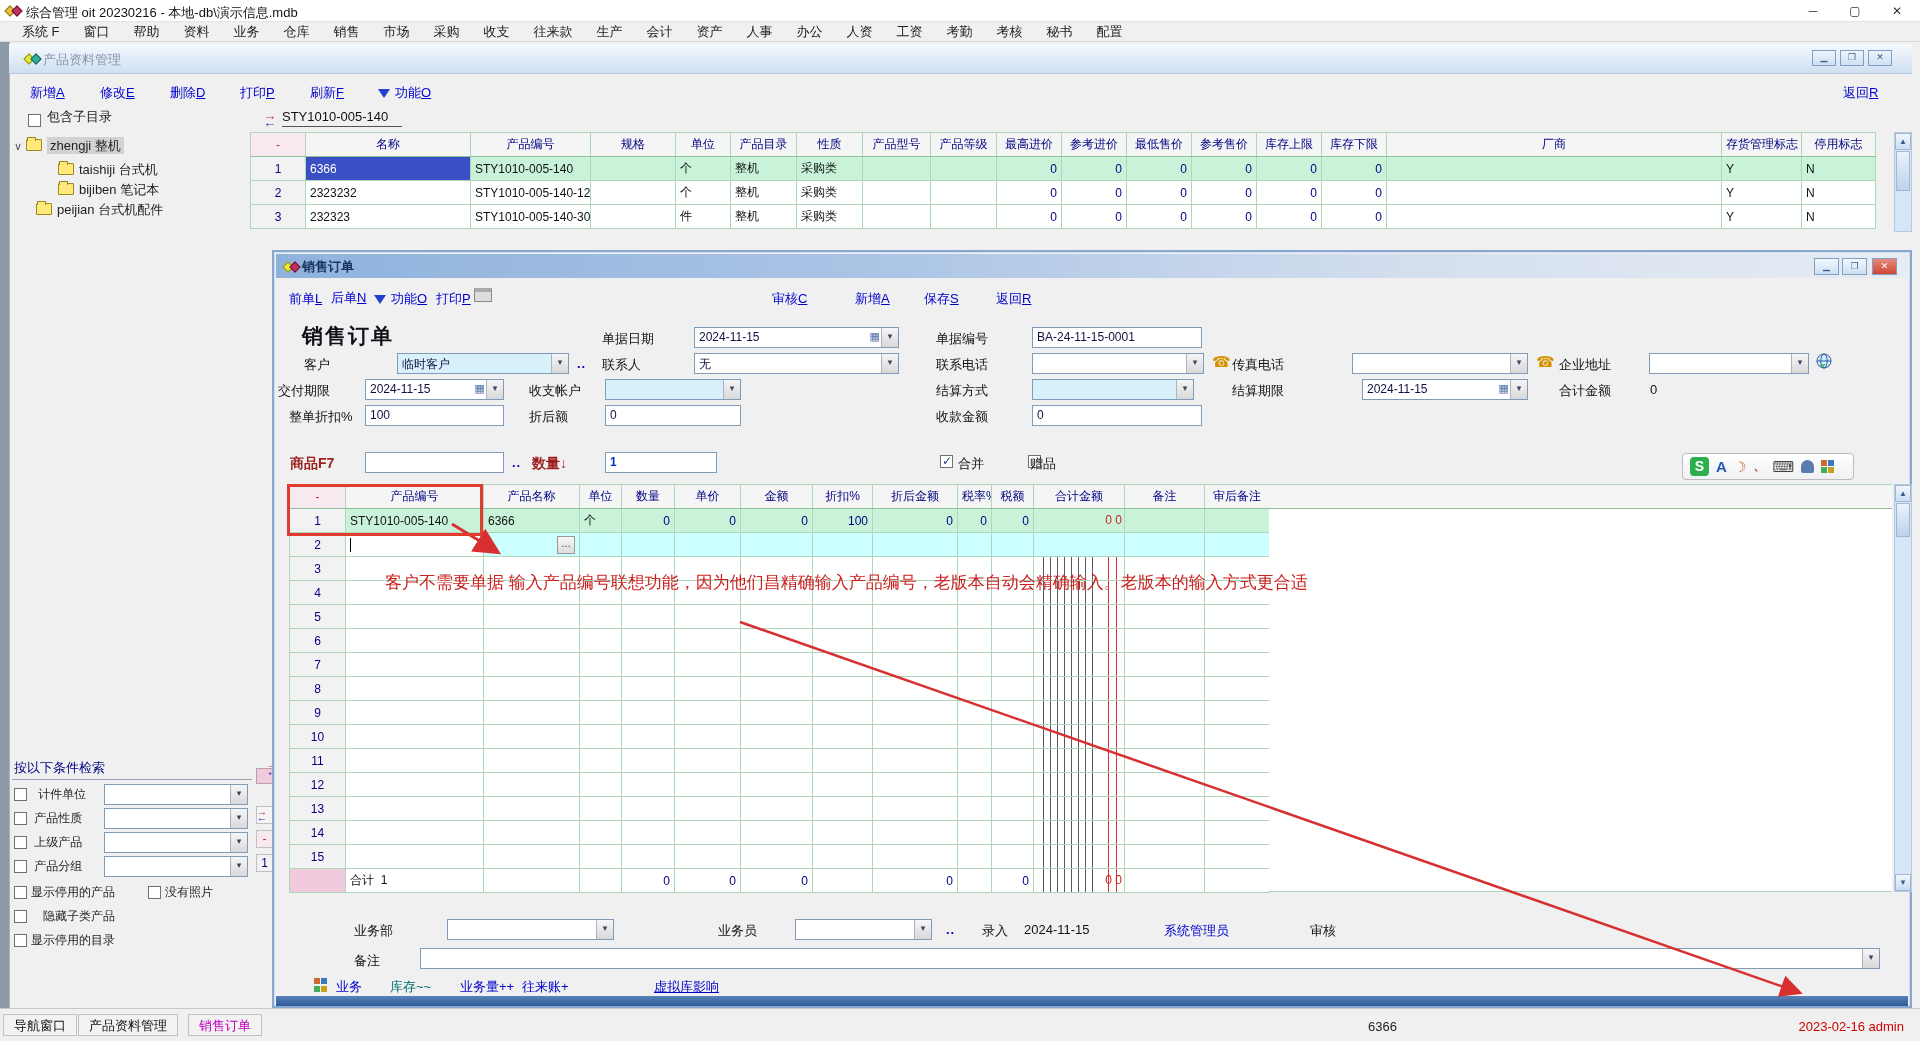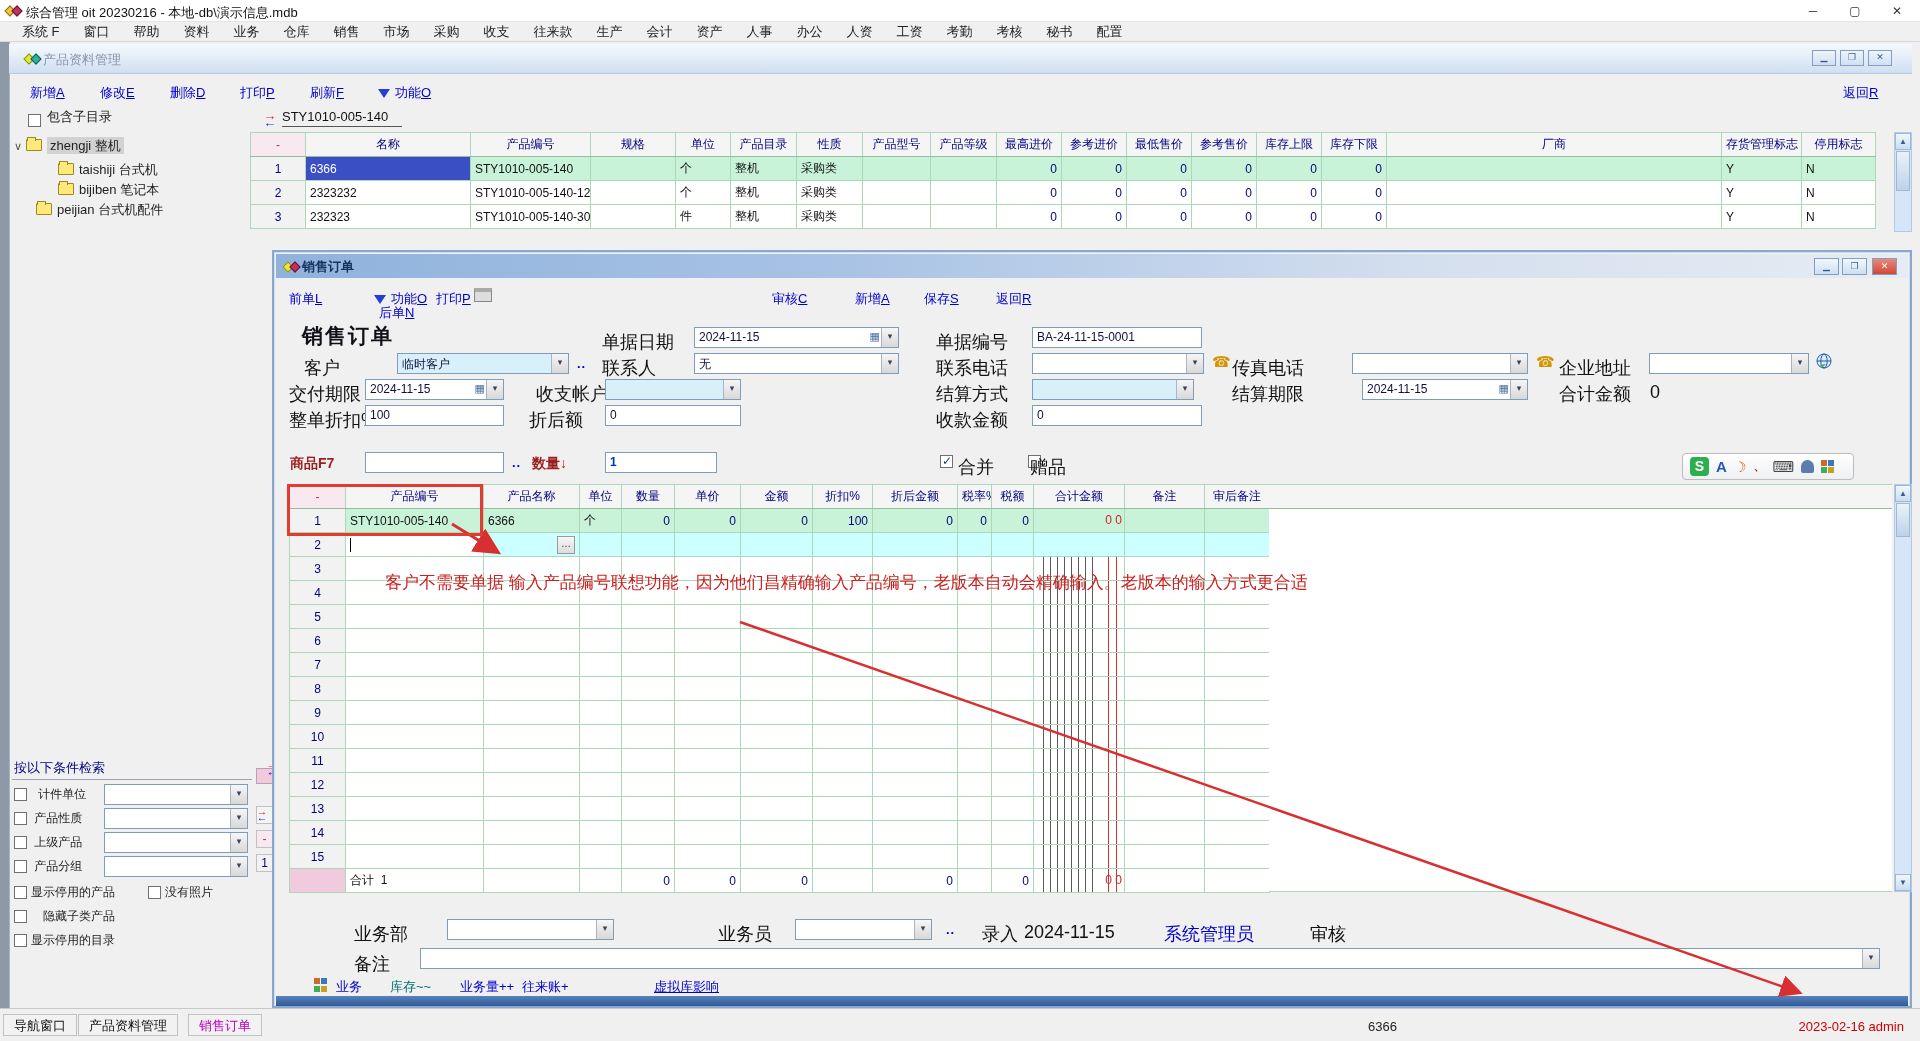--- a/index.html
+++ b/index.html
@@ -56,21 +56,21 @@
   .caret { display:inline-block; width:1px; height:14px; background:#000; vertical-align:middle; }
   .browse-btn { float:right; width:18px; height:18px; background:linear-gradient(#f6f6f6,#ddd); border:1px solid #999; font-size:10px; line-height:14px; text-align:center; color:#333; }
   td.stripes { background-image:
       repeating-linear-gradient(90deg, transparent 0 6px, #5a5a5a 6px 7px),
       linear-gradient(90deg, transparent 0 74px, #cc3333 74px 75px, transparent 75px 82px, #cc3333 82px 83px, transparent 83px);
       background-size:62px 100%,100% 100%; background-repeat:no-repeat,no-repeat; background-position:3px 0,0 0; position:relative; }
   .red00 { position:absolute; right:2px; top:4px; color:#cc2222; font-size:12px; }
   td.pinkseq { background:#f2cade; }
 
   
-  .lbl { position:absolute; font-size:18px; color:#111; white-space:nowrap; }
+  .lbl { position:absolute; font-size:13px; color:#111; white-space:nowrap; }
   .biglbl { position:absolute; font-size:21px; font-weight:bold; color:#101018; letter-spacing:2px; white-space:nowrap; }
   .input { position:absolute; height:21px; border:1px solid #7f9db9; background:#fff; font-size:12px; line-height:19px; padding:0 4px; color:#101040; white-space:nowrap; overflow:hidden; }
   .combo { position:absolute; height:21px; border:1px solid #7f9db9; background:#fff; }
   .combo .cval { position:absolute; left:4px; top:2px; right:18px; font-size:12px; color:#101040; white-space:nowrap; overflow:hidden; }
   .combo .cbtn { position:absolute; right:0; top:0; width:17px; height:19px; background:linear-gradient(#f6f6f6,#d8d8d8); border-left:1px solid #aab4c8; text-align:center; line-height:17px; font-size:9px; color:#404060; }
   .combo.lightblue { background:#d8f0fa; }
   .combo .cal { position:absolute; right:18px; top:2px; font-size:11px; color:#5070a8; }
   .dots { position:absolute; color:#0000cc; font-weight:bold; font-size:13px; letter-spacing:1px; }
   .phone { position:absolute; font-size:15px; color:#d49400; }
   .redlbl { position:absolute; font-size:14px; font-weight:bold; color:#9c1f1f; white-space:nowrap; }
@@ -386,21 +386,21 @@
         <span class="diamond" style="background:#c03060;border:1px solid #701030;margin-left:-4px;"></span>
       </span>
       <span class="dt-text">销售订单</span>
       <span class="dlg-btn" style="left:1538px;">▁</span>
       <span class="dlg-btn" style="left:1566px;">❐</span>
       <span class="dlg-btn close" style="left:1596px;">✕</span>
     </div>
 
     
     <span class="tool-link" style="left:15px;top:38px;"><span>前单</span><u>L</u></span>
-    <span class="tool-link" style="left:57px;top:52px;margin-left:48px;"><span>后单</span><u>N</u></span>
+    <span class="tool-link" style="left:57px;top:37px;"><span>后单</span><u>N</u></span>
     <span class="tool-link" style="left:100px;top:38px;"><span class="func-arrow"></span><span>功能</span><u>O</u></span>
     <span class="tool-link" style="left:162px;top:38px;"><span>打印</span><u>P</u></span>
     <span class="abs" style="left:200px;top:36px;width:18px;height:14px;background:#ddd;border:1px solid #888;border-top:4px solid #aaa;"></span>
     <span class="tool-link" style="left:498px;top:38px;"><span>审核</span><u>C</u></span>
     <span class="tool-link" style="left:581px;top:38px;"><span>新增</span><u>A</u></span>
     <span class="tool-link" style="left:650px;top:38px;"><span>保存</span><u>S</u></span>
     <span class="tool-link" style="left:722px;top:38px;"><span>返回</span><u>R</u></span>
 
     
     <span class="biglbl" style="left:28px;top:70px;">销售订单</span>
@@ -445,27 +445,27 @@
         <span class="cbtn">▾</span>
     </div>
     <svg class="abs" style="left:1541px;top:100px;" width="18" height="18">
         <circle cx="9" cy="9" r="7" fill="#d8ecff" stroke="#2a5aa0"></circle>
         <ellipse cx="9" cy="9" rx="3.2" ry="7" fill="none" stroke="#2a5aa0"></ellipse>
         <line x1="2" y1="9" x2="16" y2="9" stroke="#2a5aa0"></line>
         <path d="M4 13 l4 2 3-3" fill="#3fae58"></path>
       </svg>
 
     
-    <span class="lbl" style="left:15px;top:130px;">交付期限</span>
+    <span class="lbl" style="left:4px;top:130px;">交付期限</span>
     <div class="combo" style="left:91px;top:127px;width:139px;">
       <span class="cval">2024-11-15</span>
         <span class="cal">▦</span>
         <span class="cbtn">▾</span>
     </div>
-    <span class="lbl" style="left:262px;top:130px;">收支帐户</span>
+    <span class="lbl" style="left:255px;top:130px;">收支帐户</span>
     <div class="combo lightblue" style="left:331px;top:127px;width:136px;">
       <span class="cval"></span>
         <span class="cbtn">▾</span>
     </div>
     <span class="lbl" style="left:662px;top:130px;">结算方式</span>
     <div class="combo lightblue" style="left:758px;top:127px;width:162px;">
       <span class="cval"></span>
         <span class="cbtn">▾</span>
     </div>
     <span class="lbl" style="left:958px;top:130px;">结算期限</span>

